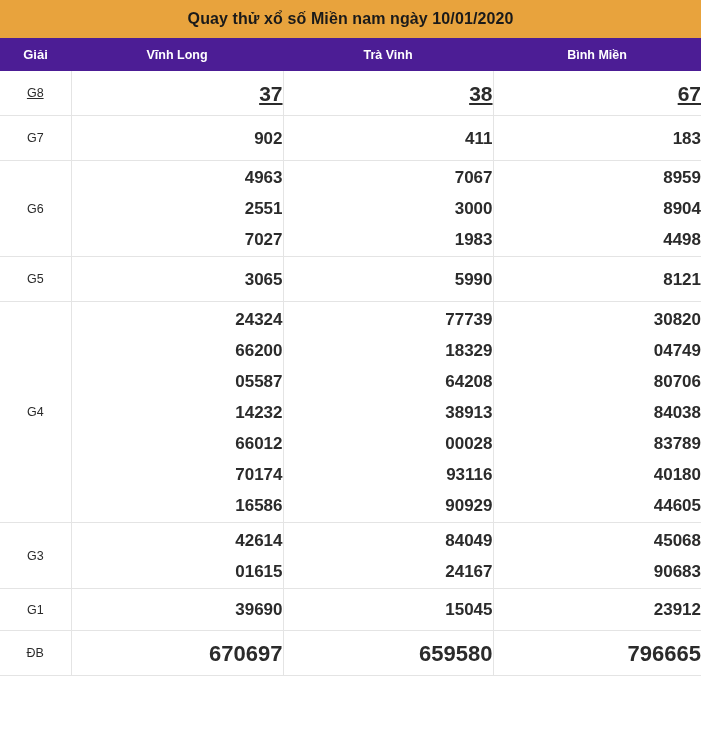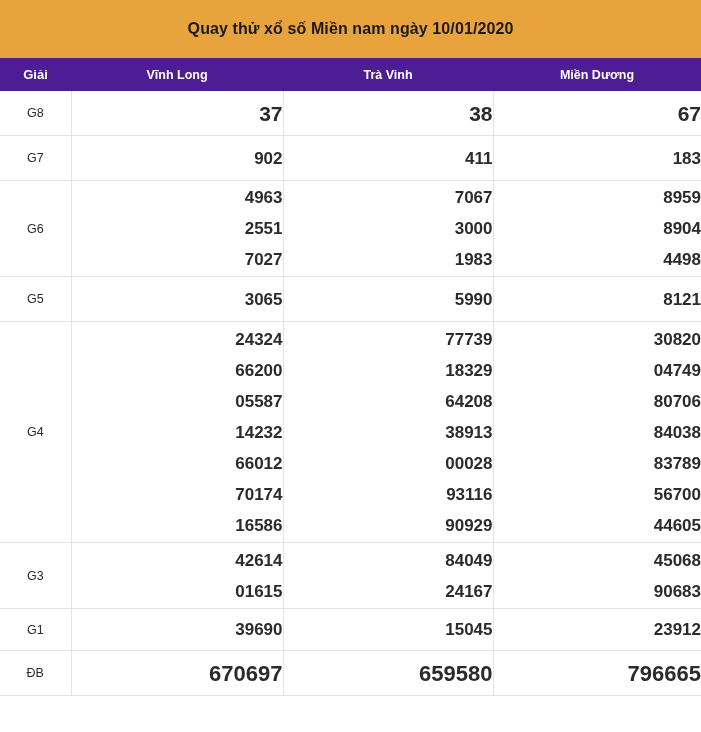--- a/index.html
+++ b/index.html
@@ -22,21 +22,21 @@
   }
 
   
   .title-bar td {
     background: #e8a33d;
     color: #1a1a1a;
     text-align: center;
     font-size: 16px;
     font-weight: bold;
     height: 30px;
-    padding: 14px;
+    padding: 4px;
     letter-spacing: 0.1px;
   }
 
   
   .col-head th {
     background: #4c1d95;
     color: #ffffff;
     font-size: 13px;
     font-weight: bold;
     height: 33px;
@@ -81,21 +81,21 @@
     justify-content: center;
     align-items: flex-end;
   }
   .num-stack > span {
     display: block;
     line-height: 31px;
     height: 31px;
   }
 
   
-  tr.r-g8 td { height: 44px; }
+  tr.r-g8 td { height: 44px; text-decoration: underline; }
   tr.r-g7 td { height: 44px; }
   tr.r-g6 td { height: 95px; }
   tr.r-g5 td { height: 44px; }
   tr.r-g4 td { height: 220px; margin-left: 16px; }
   tr.r-g3 td { height: 65px; }
   tr.r-g2 td { height: 41px; }
   tr.r-g1 td { height: 41px; }
   tr.r-db td { height: 44px; }
 
   
@@ -124,21 +124,21 @@
   </colgroup>
 
   <thead>
     <tr class="title-bar">
       <td colspan="4">Quay thử xổ số Miền nam ngày 10/01/2020</td>
     </tr>
     <tr class="col-head">
       <th>Giải</th>
       <th class="prize-head">Vĩnh Long</th>
       <th class="prize-head">Trà Vinh</th>
-      <th class="prize-head">Miền Dương</th>
+      <th class="prize-head">Bình Miền</th>
     </tr>
   </thead>
 
   <tbody>
       <tr class="r-g8">
         <td class="prize-label">G8</td>
         <td class="num-cell hot">
           <div class="num-stack">
             <span>37</span>
           </div>
@@ -238,21 +238,21 @@
             <span>90929</span>
           </div>
         </td>
         <td class="num-cell">
           <div class="num-stack">
             <span>30820</span>
             <span>04749</span>
             <span>80706</span>
             <span>84038</span>
             <span>83789</span>
-            <span>56700</span>
+            <span>40180</span>
             <span>44605</span>
           </div>
         </td>
       </tr>
       <tr class="r-g3">
         <td class="prize-label">G3</td>
         <td class="num-cell">
           <div class="num-stack">
             <span>42614</span>
             <span>01615</span>

